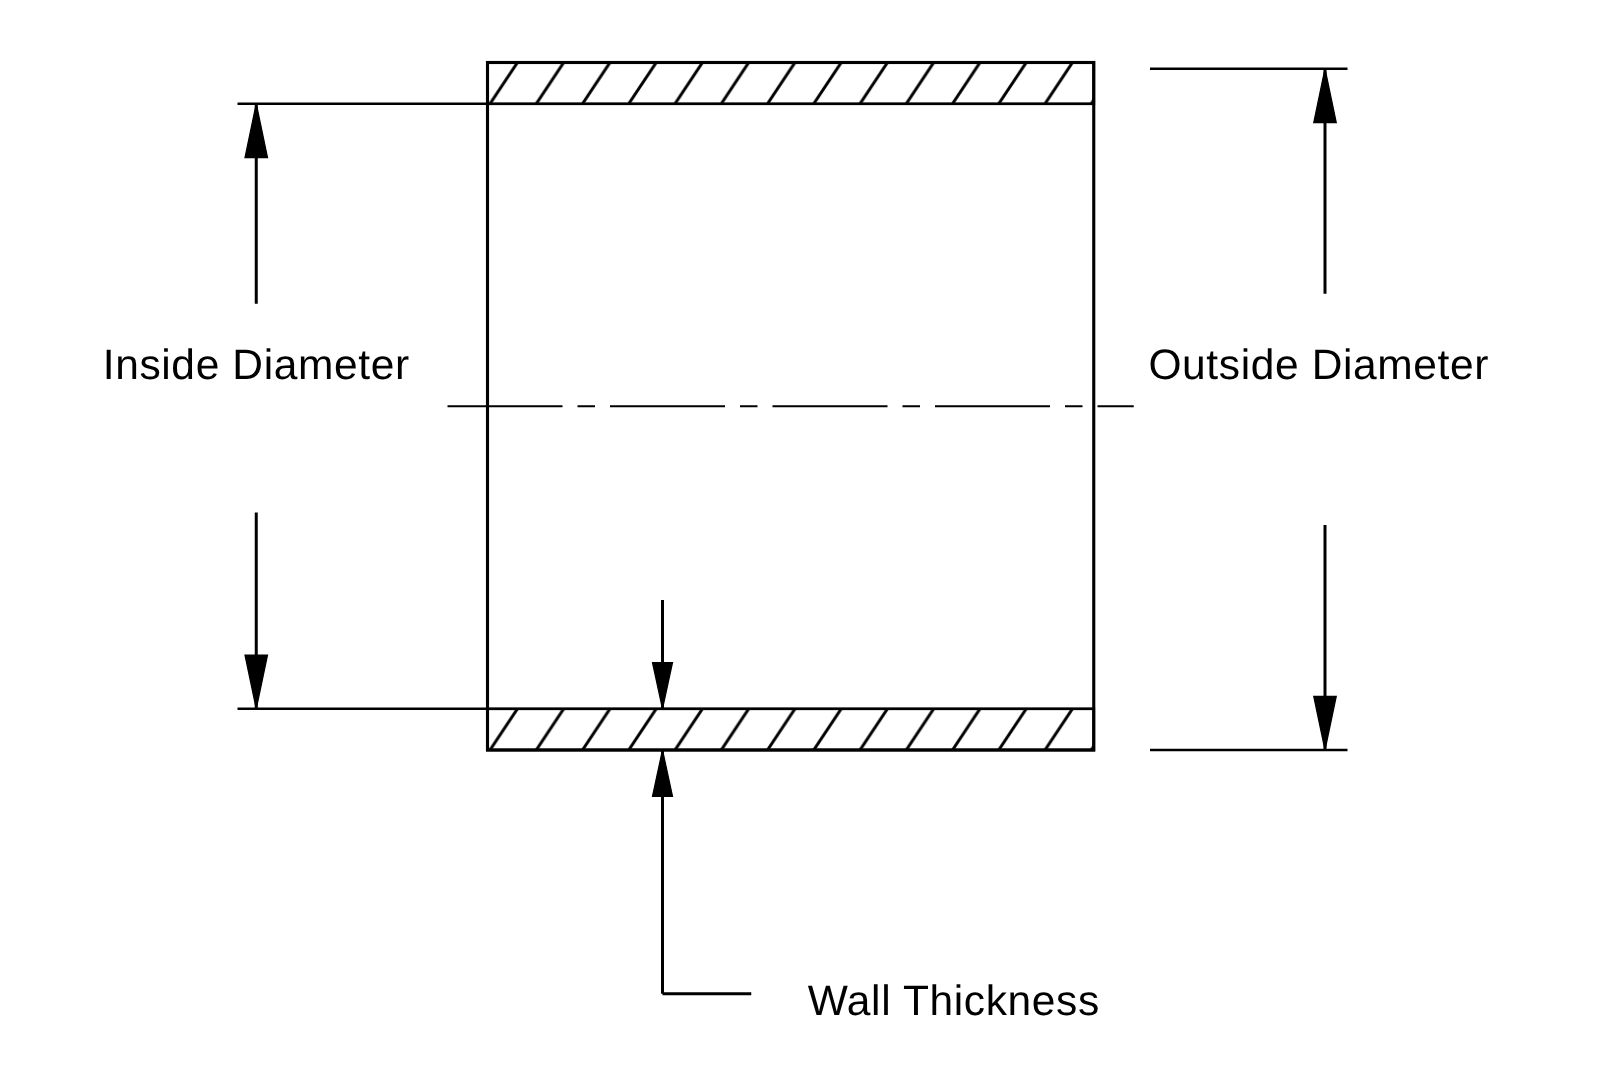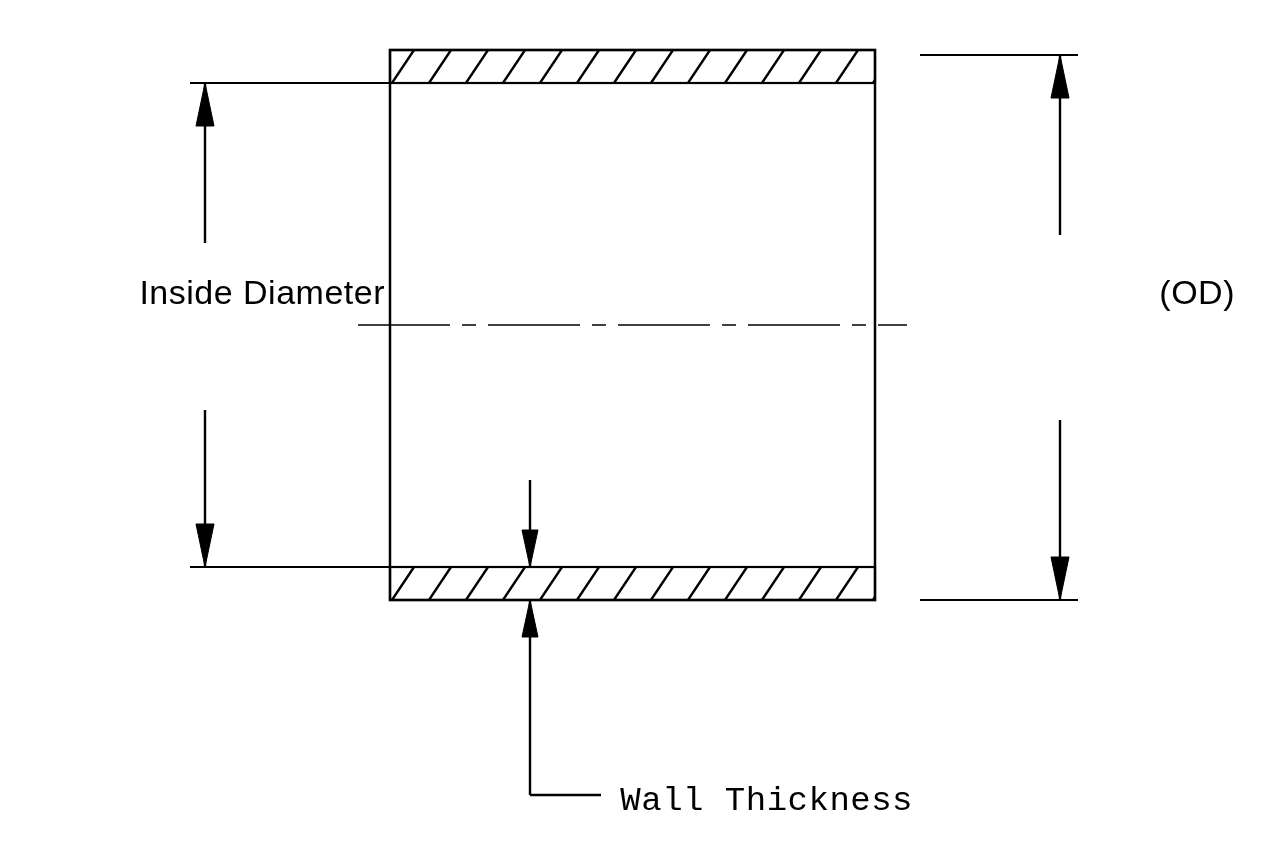--- a/index.html
+++ b/index.html
@@ -19,27 +19,27 @@
   .stage svg {
     position: absolute;
     left: 0;
     top: 0;
   }
   .dim-label {
     position: absolute;
     color: #000000;
     font-size: 34px;
     line-height: 45px;
-    text-align: right;
+    text-align: center;
     white-space: nowrap;
     letter-spacing: 0.5px;
   }
   .label-id    { left: 25px;  top: 270px; width: 360px; }
   .label-od    { left: 875px; top: 270px; width: 360px; }
-  .label-wall  { left: 613px; top: 779px; width: 300px; text-align: right; font-family: Liberation Mono, monospace; }
+  .label-wall  { left: 613px; top: 779px; width: 300px; text-align: center; }
 </style>
 </head>
 <body>
 
 <div class="stage">
 
   <svg width="1280" height="853" viewBox="0 0 1280 853">
     <defs>
       <pattern id="hatchTop" patternUnits="userSpaceOnUse" x="390" y="50" width="37" height="33">
         <line x1="2" y1="33" x2="24" y2="0" stroke="#000000" stroke-width="2.4"></line>
@@ -90,20 +90,20 @@
       <polygon points="530,600 522,637 538,637"></polygon>
       <line x1="530" y1="795" x2="601" y2="795" stroke-width="2.4"></line>
     </g>
   </svg>
 
   <div class="dim-label label-id">
     <div>Inside Diameter</div>
   </div>
 
   <div class="dim-label label-od">
-    <div>(OD)</div>
+    <div>Outside Diameter</div>
   </div>
 
   <div class="dim-label label-wall">
     <div>Wall Thickness</div>
   </div>
 
 </div>
 
 </body></html>

